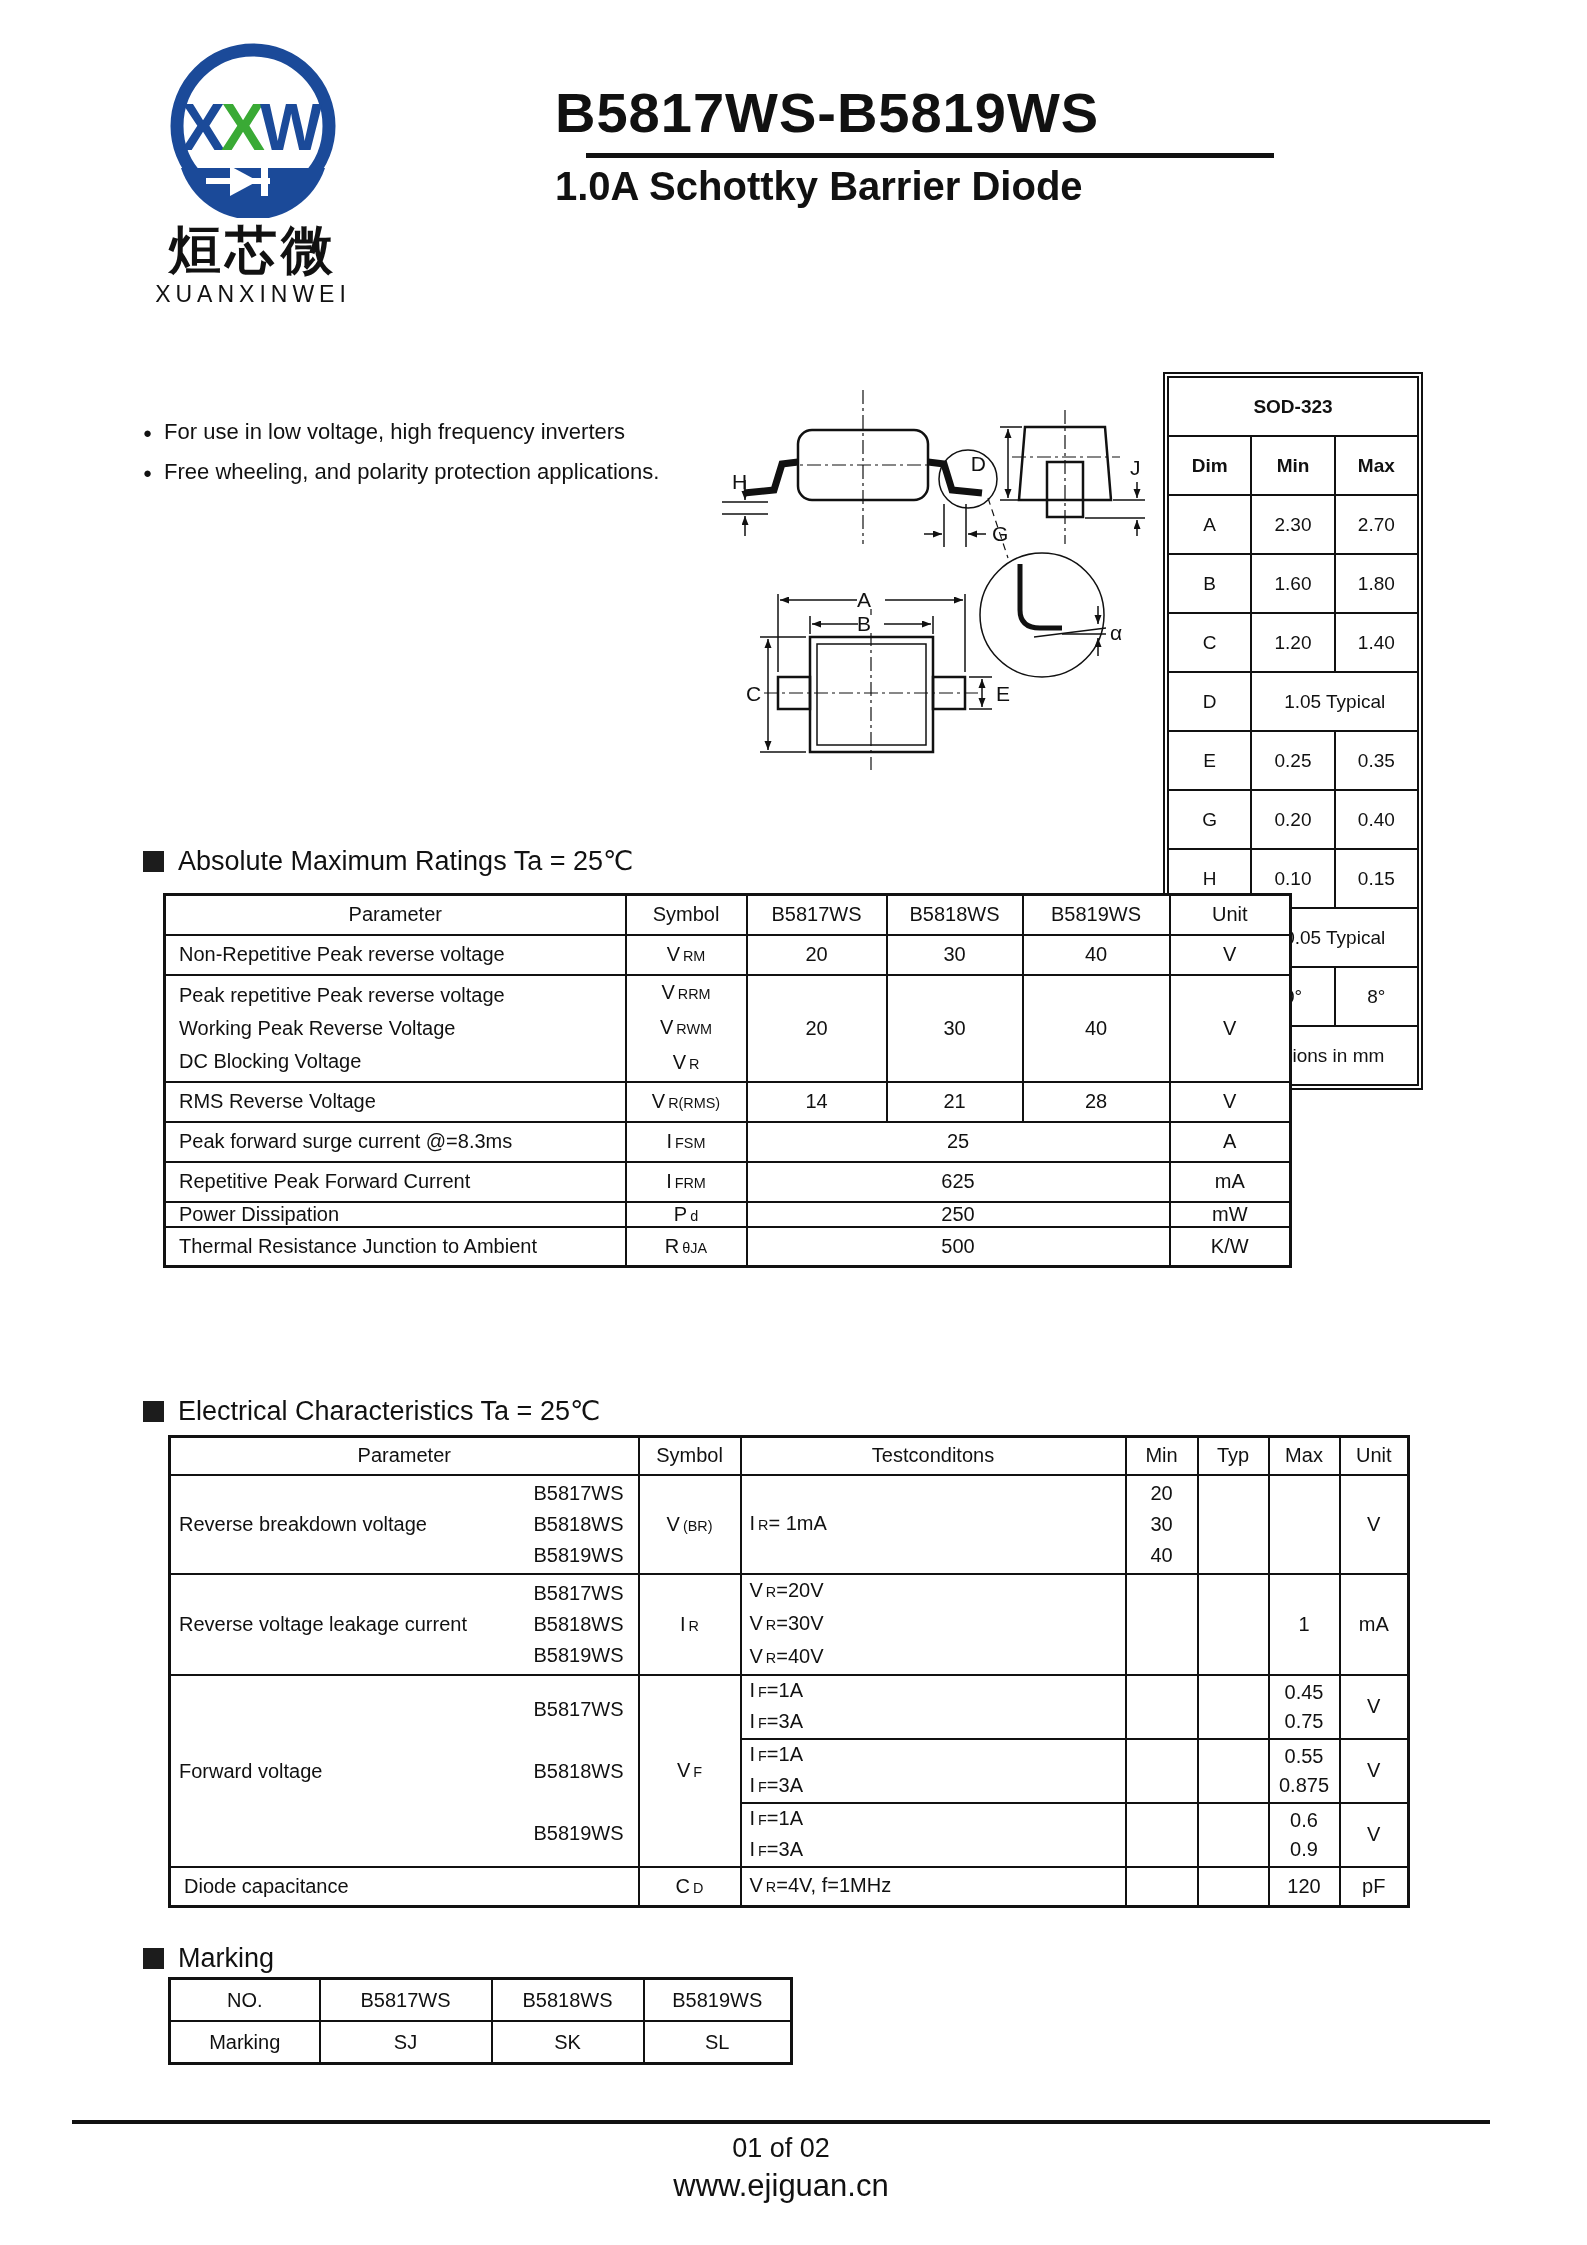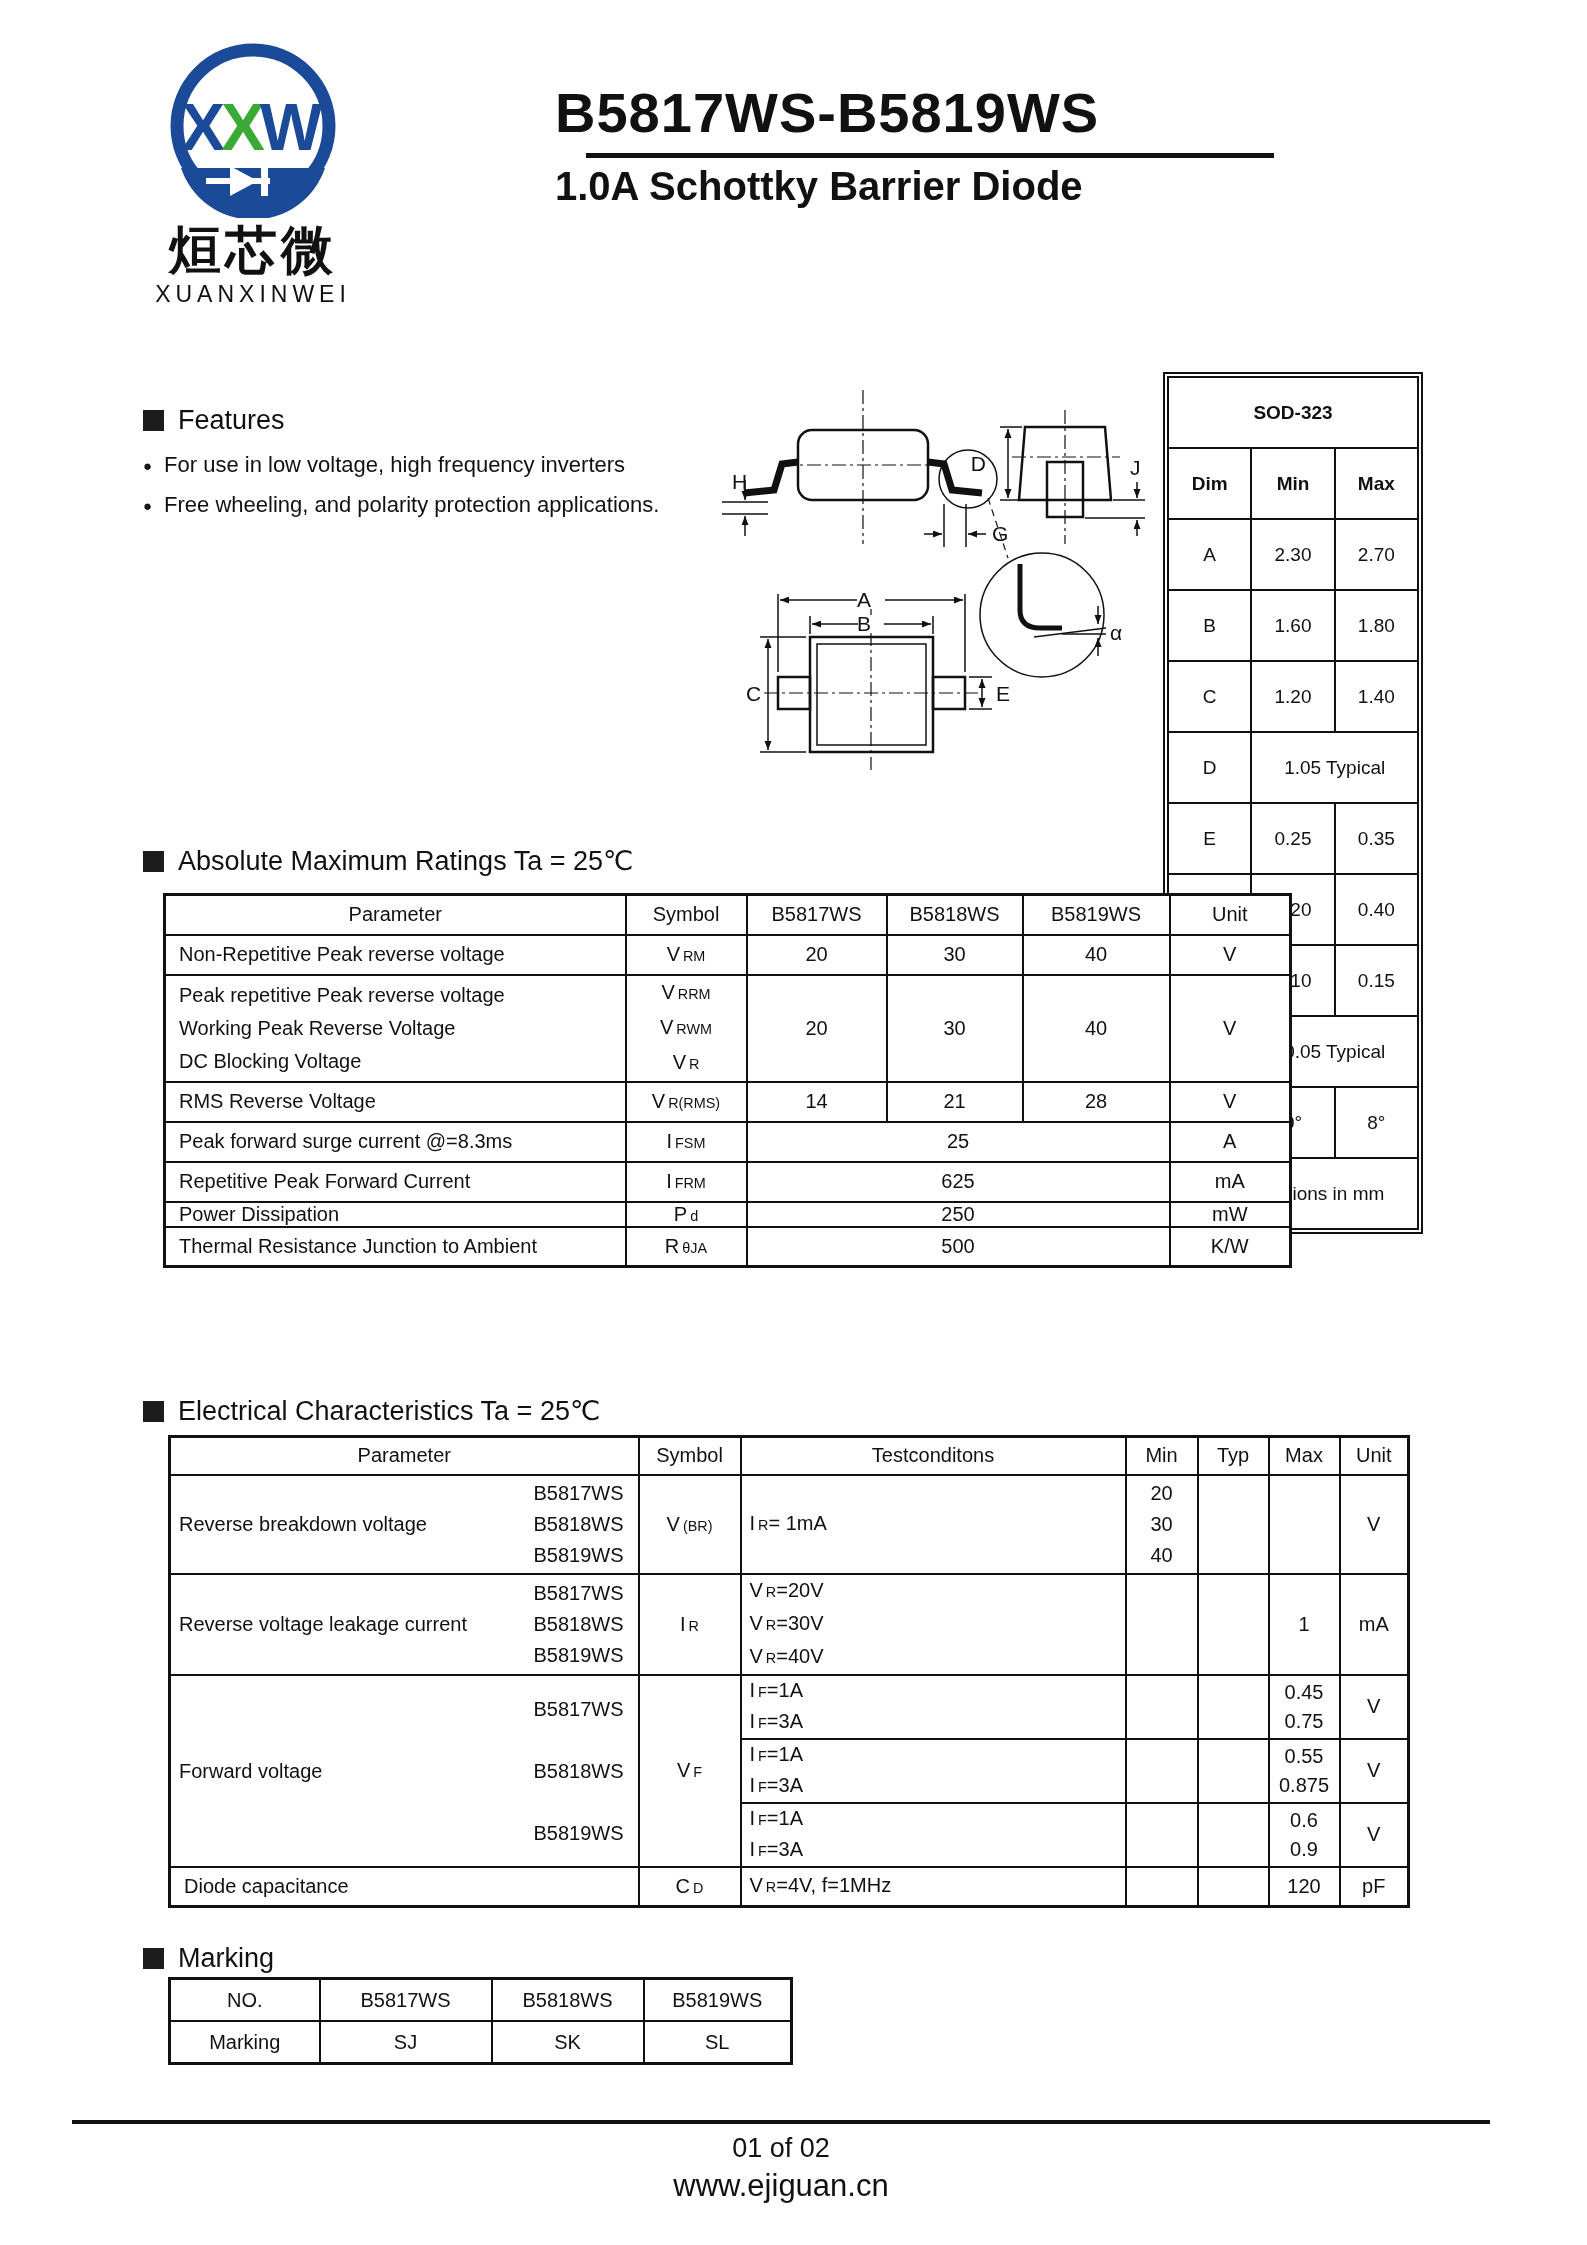--- a/index.html
+++ b/index.html
@@ -20,21 +20,21 @@
   .sec-h{position:absolute; display:flex; align-items:center; gap:14px; font-size:27px;}
   .sq{width:21px; height:21px; background:#1c1c1c; flex:0 0 auto;}
   
   .features{position:absolute; left:143px; top:405px; width:560px;}
   .features .sec-h{position:static; margin-bottom:16px;}
   .feat-item{display:flex; align-items:center; gap:12px; font-size:22px; margin-top:14px;}
   .dot{font-size:15px; line-height:1;}
   
   .sodwrap{position:absolute; left:1163px; top:372px; width:252px; border:2px solid #111; padding:2px; background:#fff;}
   .sod{border-collapse:collapse; width:100%; table-layout:fixed;}
-  .sod th,.sod td{border:2px solid #111; text-align:center; font-size:19px; padding:18px; height:33px;}
+  .sod th,.sod td{border:2px solid #111; text-align:center; font-size:19px; padding:12px; height:33px;}
   .sod th{font-weight:bold;}
   .sod td{font-weight:normal;}
   
   .t{border-collapse:collapse; table-layout:fixed; border:3px solid #111; background:#fff;}
   .t td,.t th{border:2px solid #111; text-align:center; vertical-align:middle;
               font-size:20px; font-weight:normal; padding:0; overflow:hidden;}
   .left{text-align:left !important; padding-left:13px !important;}
   .ss{font-size:0.72em;}
   .sm+.ss{margin-left:3px;}
   .lines3 > div{line-height:33px; text-align:left; padding-left:13px;}
@@ -81,24 +81,20 @@
     <div class="logo-en">XUANXINWEI</div>
   </div>
 
   <div class="titleblock">
     <div class="doc-title">B5817WS-B5819WS</div>
     <div class="title-rule"></div>
     <div class="doc-subtitle">1.0A Schottky Barrier Diode</div>
   </div>
 
   <div class="features">
-    <div class="sec-h">
-      <span class="sq"></span>
-      <span>Features</span>
-    </div>
     <div class="feat-item">
       <span class="dot">●</span>
       <span>For use in low voltage, high frequency inverters</span>
     </div>
     <div class="feat-item">
       <span class="dot">●</span>
       <span>Free wheeling, and polarity protection applications.</span>
     </div>
   </div>
 

